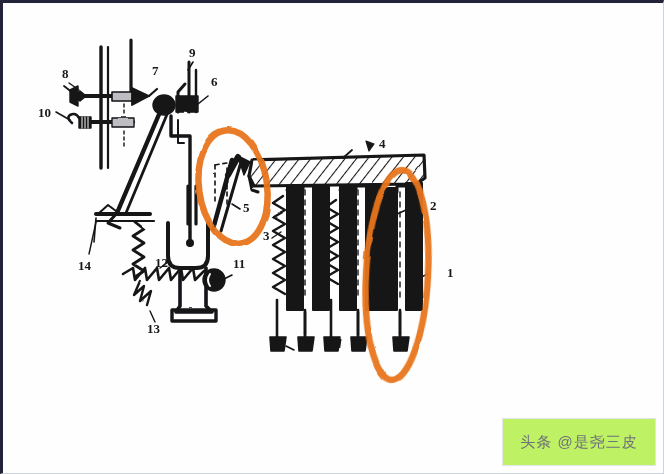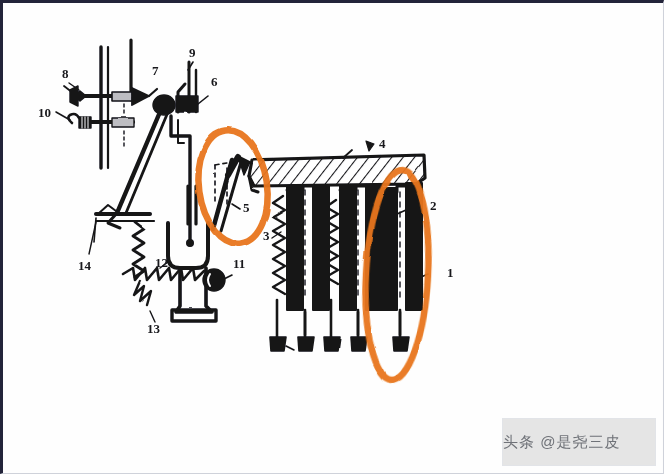--- a/index.html
+++ b/index.html
@@ -23,23 +23,23 @@
   #canvas .paper{
     position:absolute;left:3px;top:3px;
     width:659px;height:470px;
     background:#fefefe;
   }
   svg.art{position:absolute;left:0;top:0;width:664px;height:474px;}
   .wm{
     position:absolute;
     right:8px;bottom:8px;
     width:152px;height:46px;
-    background:#e5e5e5;
+    background:#bef264;
     border:1px solid #e2e4e8;
-    display:flex;align-items:center;justify-content:flex-start;
+    display:flex;align-items:center;justify-content:center;
     color:#6f7278;
     font-family:"Liberation Sans",sans-serif;
     font-size:15px;
     letter-spacing:1px;
     white-space:nowrap;
   }
   .num{
     font-family:"Liberation Serif",serif;
     font-weight:700;
     font-size:13px;

